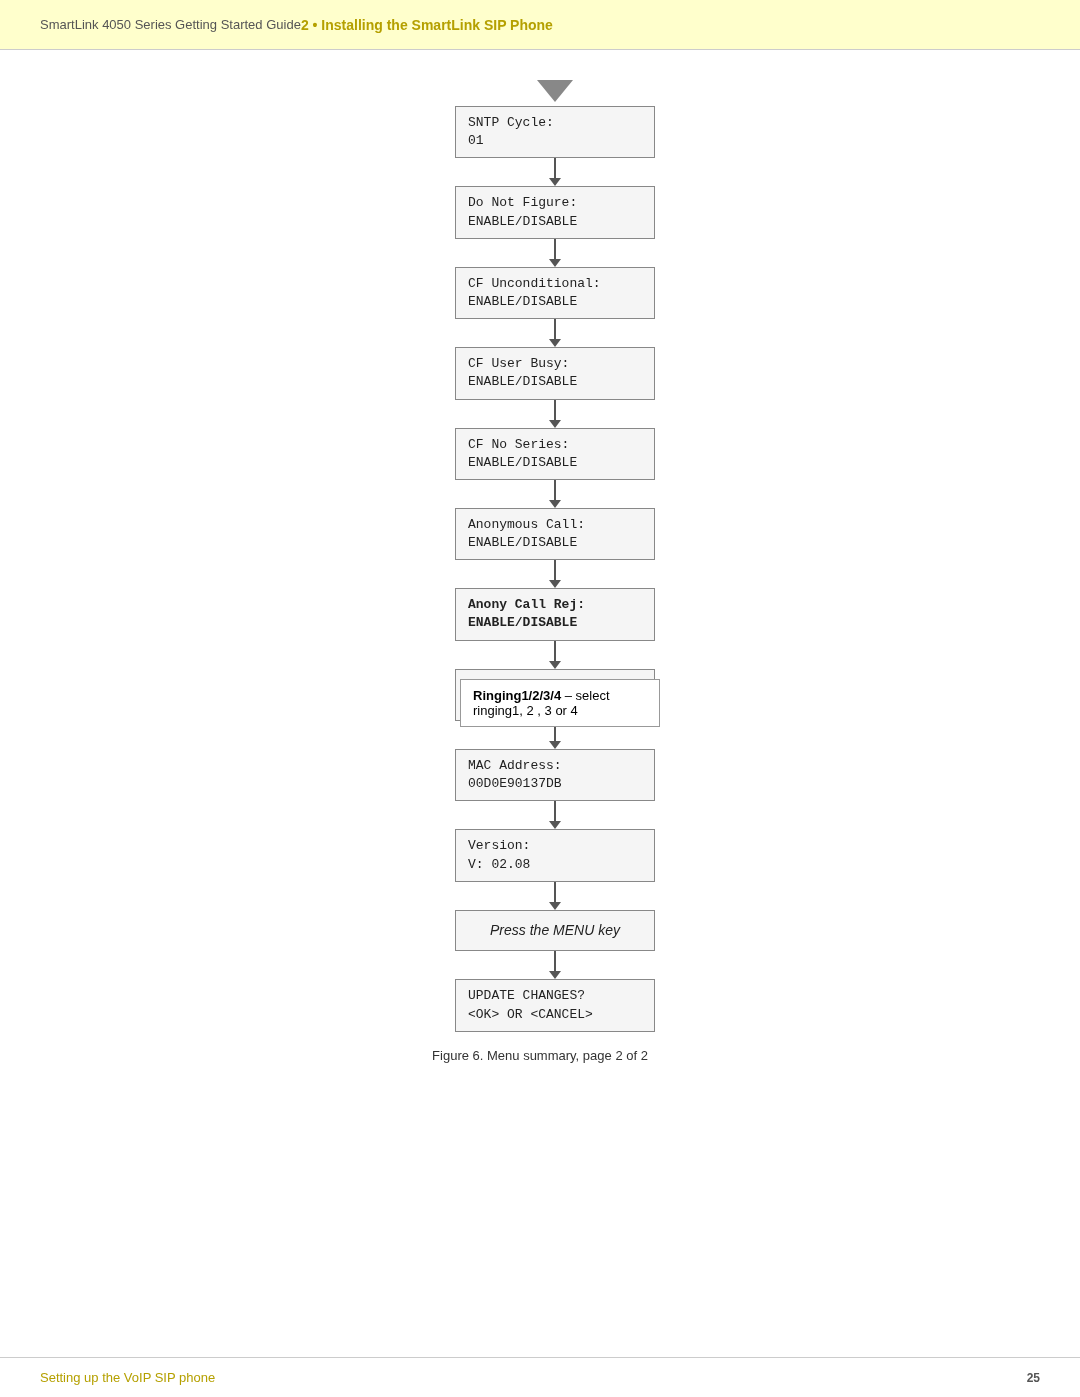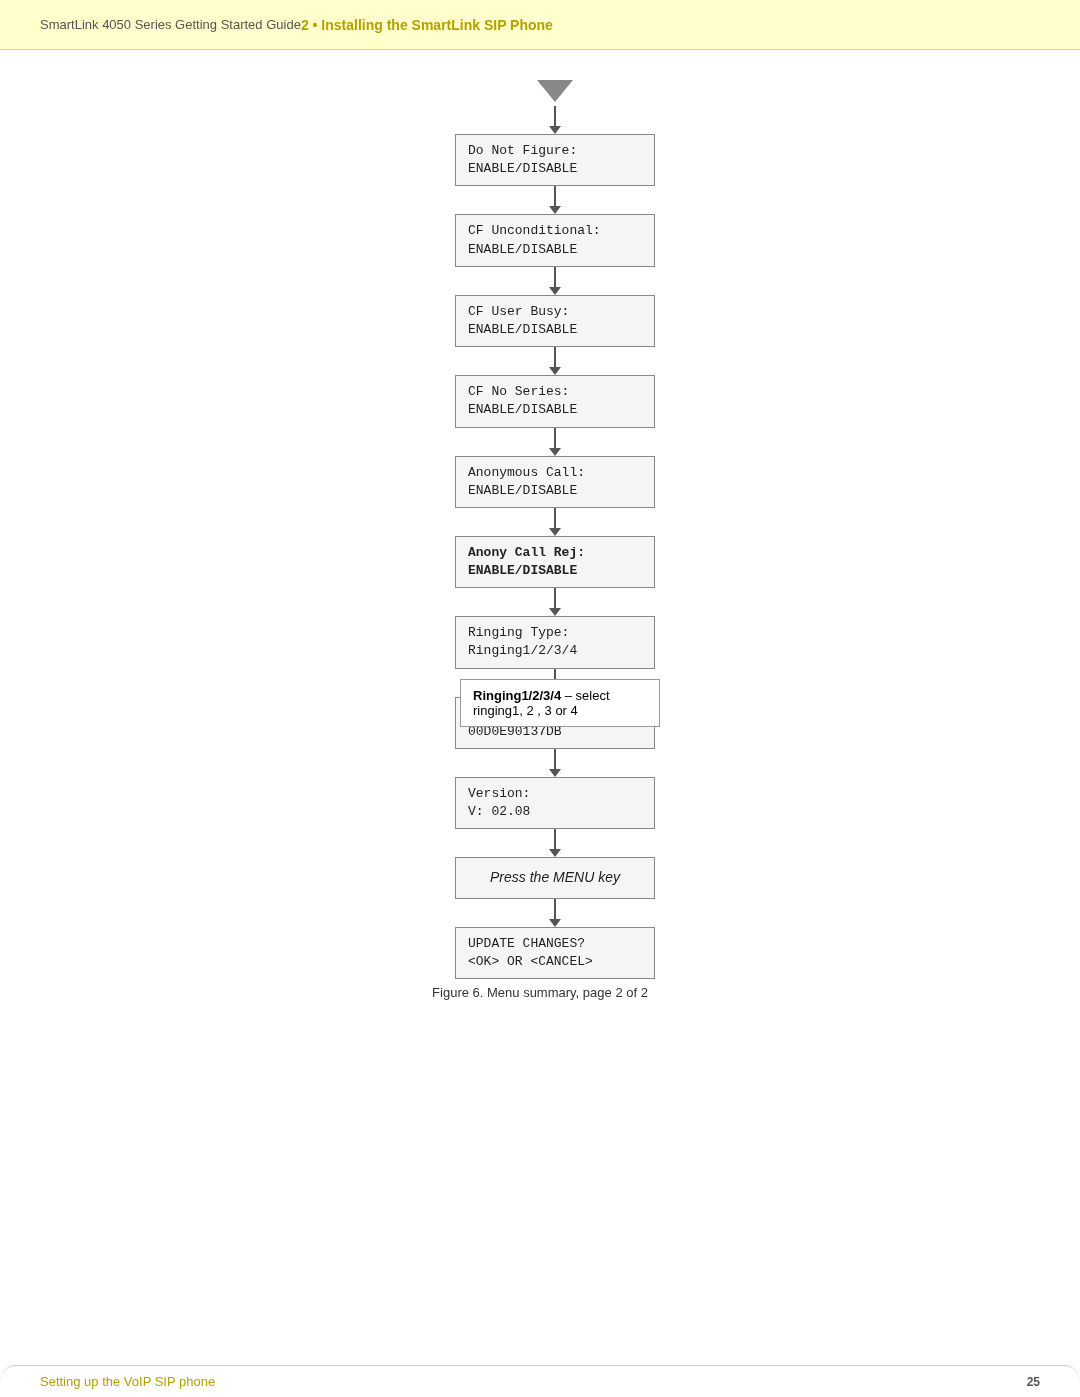--- a/index.html
+++ b/index.html
@@ -126,37 +126,36 @@
       width: 200px;
       left: 270px;
       font-family: Arial, sans-serif;
     }
     .side-note strong {
       font-weight: bold;
     }
 
     
     .figure-caption {
-      margin-top: 6px;
+      margin-top: 16px;
       font-size: 13px;
       color: #333;
       text-align: center;
     }
 
     
     .footer {
       position: absolute;
       bottom: 0; left: 0; right: 0;
-      height: 32px;
+      height: 40px;
       border-top: 1px solid #ccc;
       display: flex;
       align-items: center;
       justify-content: space-between;
       padding: 0 40px;
-      border-radius: 18px;
     }
     .footer-left {
       font-size: 13px;
       color: #b5a000;
     }
     .footer-right {
       font-size: 12px;
       color: #555;
       font-weight: bold;
     }
@@ -171,20 +170,24 @@
 
 <div class="main">
   <div class="diagram-area">
 
     <div class="flow-col">
 
       <div class="top-arrow">
         <div class="big-triangle"></div>
       </div>
 
+      <div class="flow-box">
+        <span>SNTP Cycle:</span><br>
+        <span>01</span>
+      </div>
       <div class="arrow-down">
           <div class="line"></div>
           <div class="triangle"></div>
         </div>
 
       <div class="flow-box">
         <span>Do Not Figure:</span><br>
         <span>ENABLE/DISABLE</span>
       </div>
       <div class="arrow-down">

